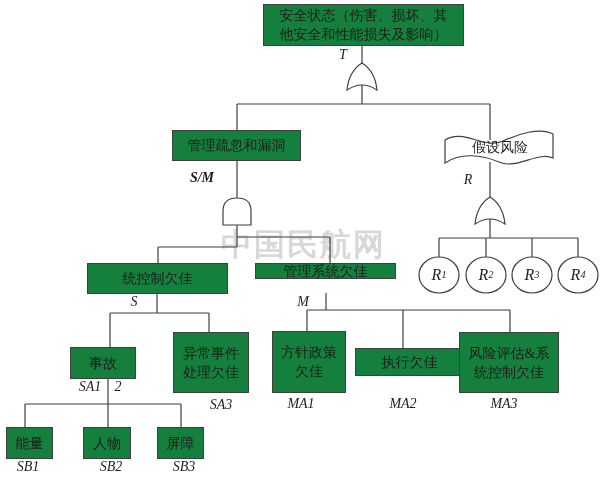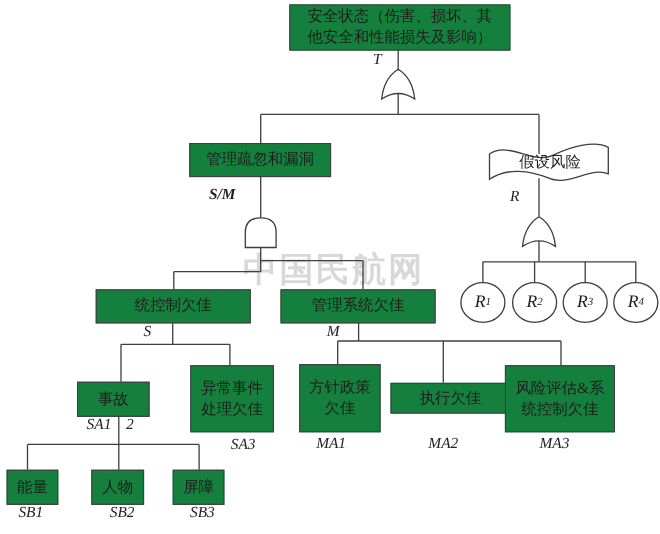--- a/index.html
+++ b/index.html
@@ -101,21 +101,21 @@
   <div class="node" style="left:172px; top:130px; width:129px; height:31px;">
     <div>管理疏忽和漏洞</div>
   </div>
 
   <div class="overlay-text" style="left:450px; top:139px; width:100px;">假设风险</div>
 
   <div class="node" style="left:87px; top:263px; width:141px; height:31px;">
     <div>统控制欠佳</div>
   </div>
 
-  <div class="node" style="left:255px; top:263px; width:141px; height:31px;">
+  <div class="node" style="left:255px; top:263px; width:141px; height:16px;">
     <div>管理系统欠佳</div>
   </div>
 
   <div class="node" style="left:70px; top:347px; width:66px; height:32px;">
     <div>事故</div>
   </div>
 
   <div class="node" style="left:173px; top:332px; width:76px; height:61px;">
     <div>异常事件</div>
     <div>处理欠佳</div>

